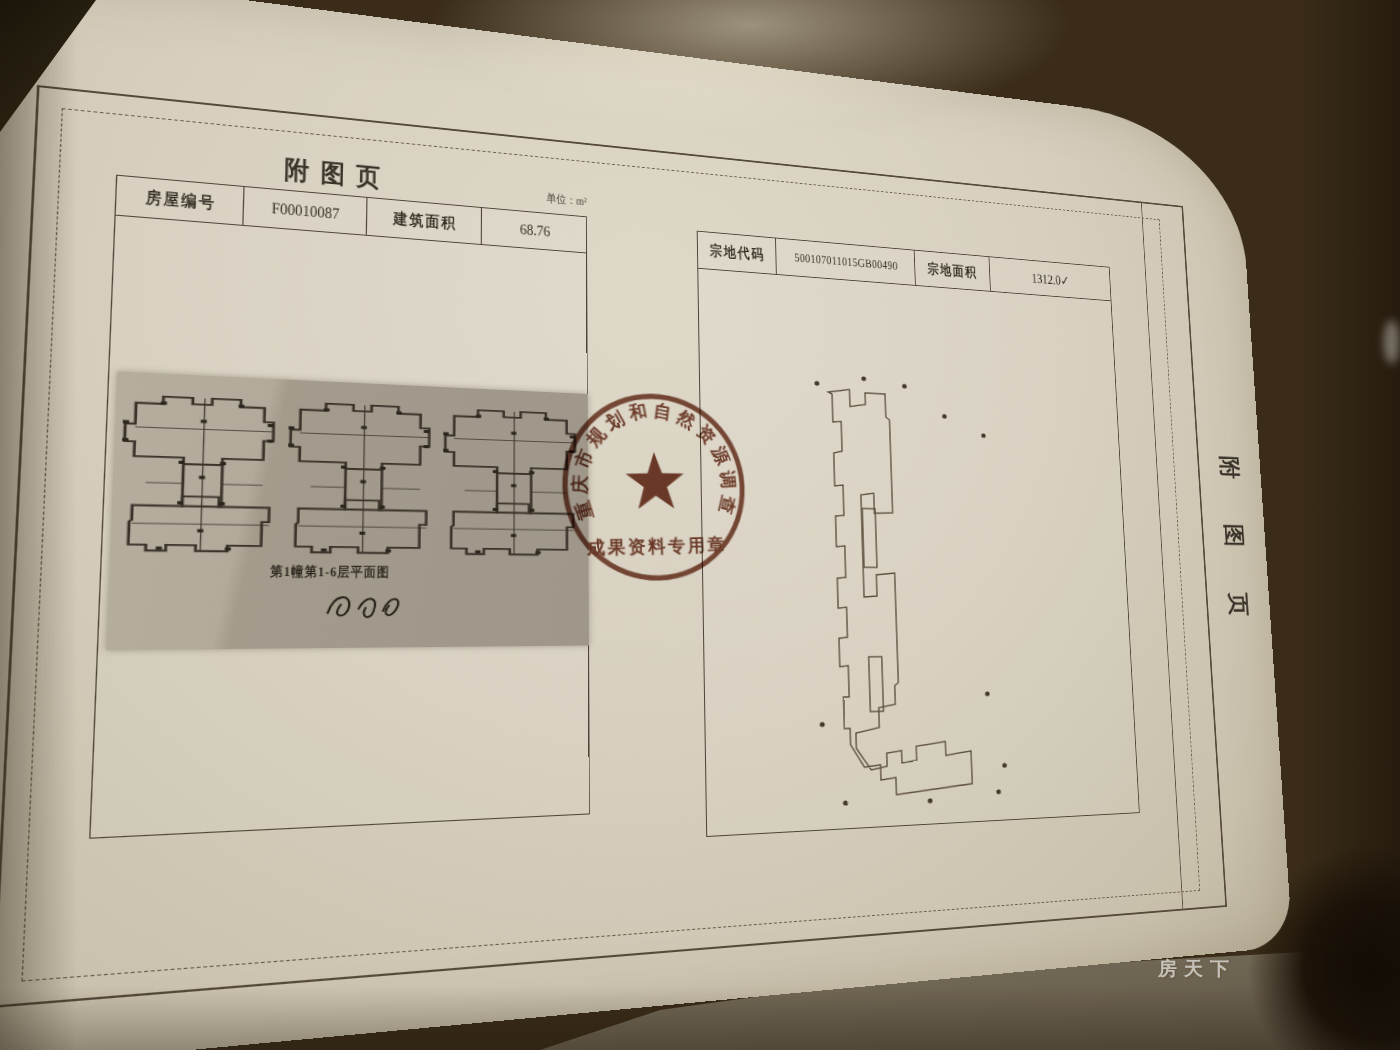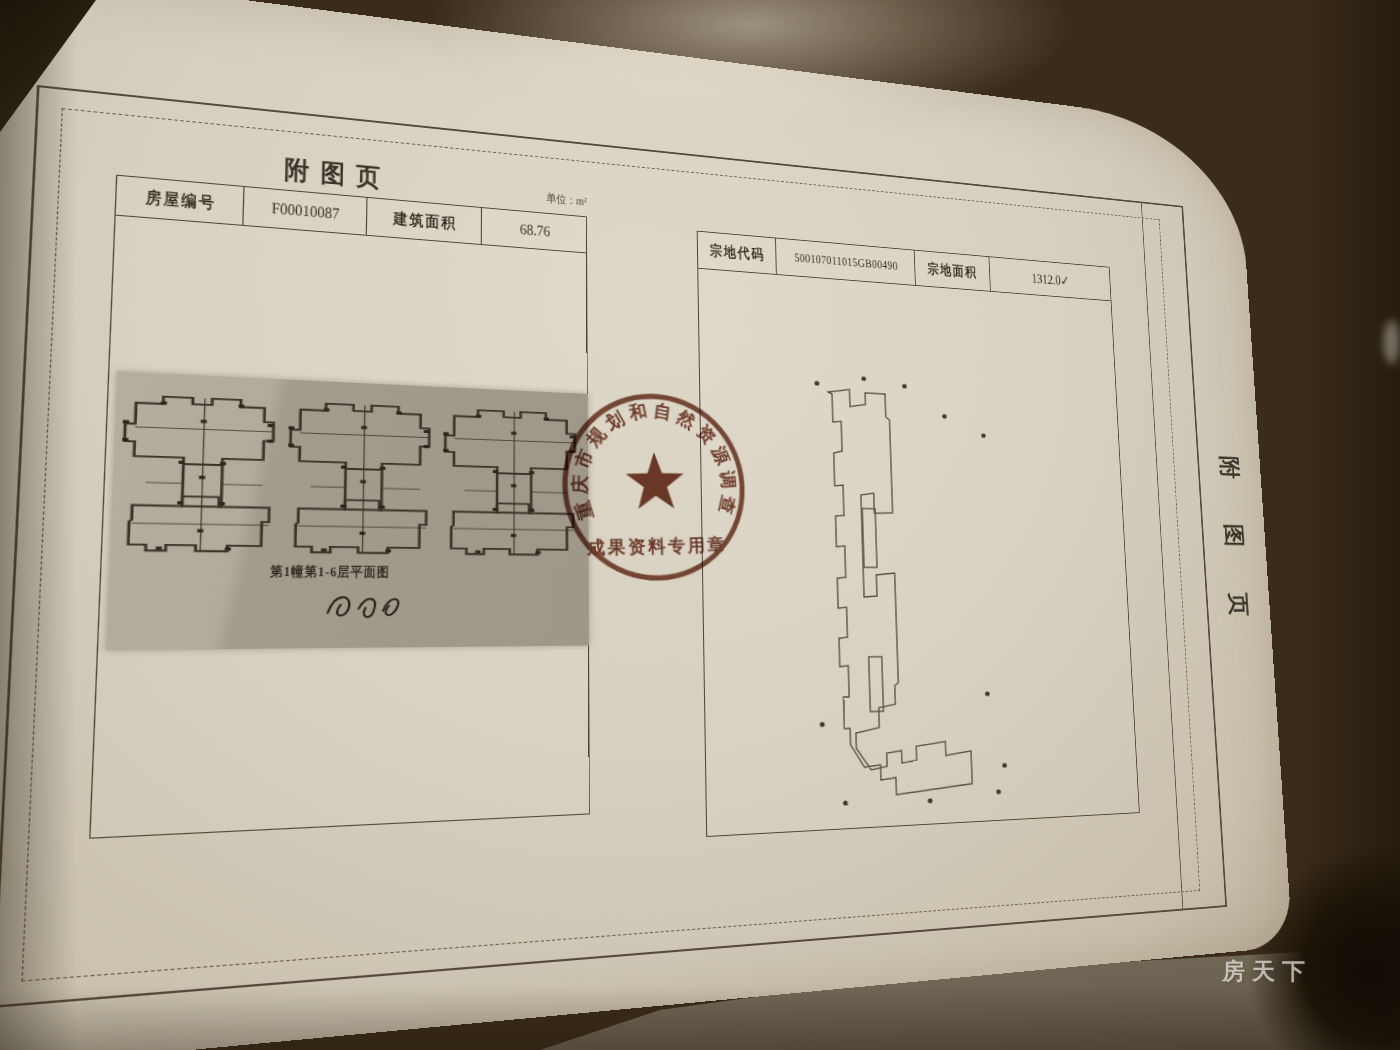--- a/index.html
+++ b/index.html
@@ -72,21 +72,21 @@
     background:
       radial-gradient(ellipse 460px 150px at 750px 25px, rgba(255,247,225,.5) 0%, rgba(255,247,225,0) 70%),
       linear-gradient(90deg, rgba(35,27,13,.38) 0%, rgba(35,27,13,0) 5.5%),
       linear-gradient(270deg, rgba(22,15,7,.55) 0%, rgba(22,15,7,0) 7%),
       linear-gradient(0deg, rgba(25,18,8,.28) 0%, rgba(25,18,8,0) 6%);}
   .edge-highlight{position:absolute;left:1384px;top:320px;width:16px;height:44px;border-radius:50%;
     background:#fdf8ec;opacity:.8;filter:blur(4px);}
   
   .watermark{position:absolute;left:1158px;top:956px;width:242px;color:rgba(255,255,255,.62);
     font-family:"Liberation Sans", sans-serif;font-weight:bold;}
-  .wm-cn{margin-left:64px;font-size:23px;letter-spacing:7px;text-shadow:1px 1px 2px rgba(80,60,30,.35);}
+  .wm-cn{font-size:19px;letter-spacing:7px;text-shadow:1px 1px 2px rgba(80,60,30,.35);}
   .wm-logo{font-size:50px;line-height:.82;letter-spacing:0;text-shadow:1px 2px 3px rgba(80,60,30,.3);}
 </style>
 </head>
 <body>
 
 <div class="photo">
 
   <div class="bg"></div>
   <div class="under-page"></div>
   <div class="shadow-blob"></div>

